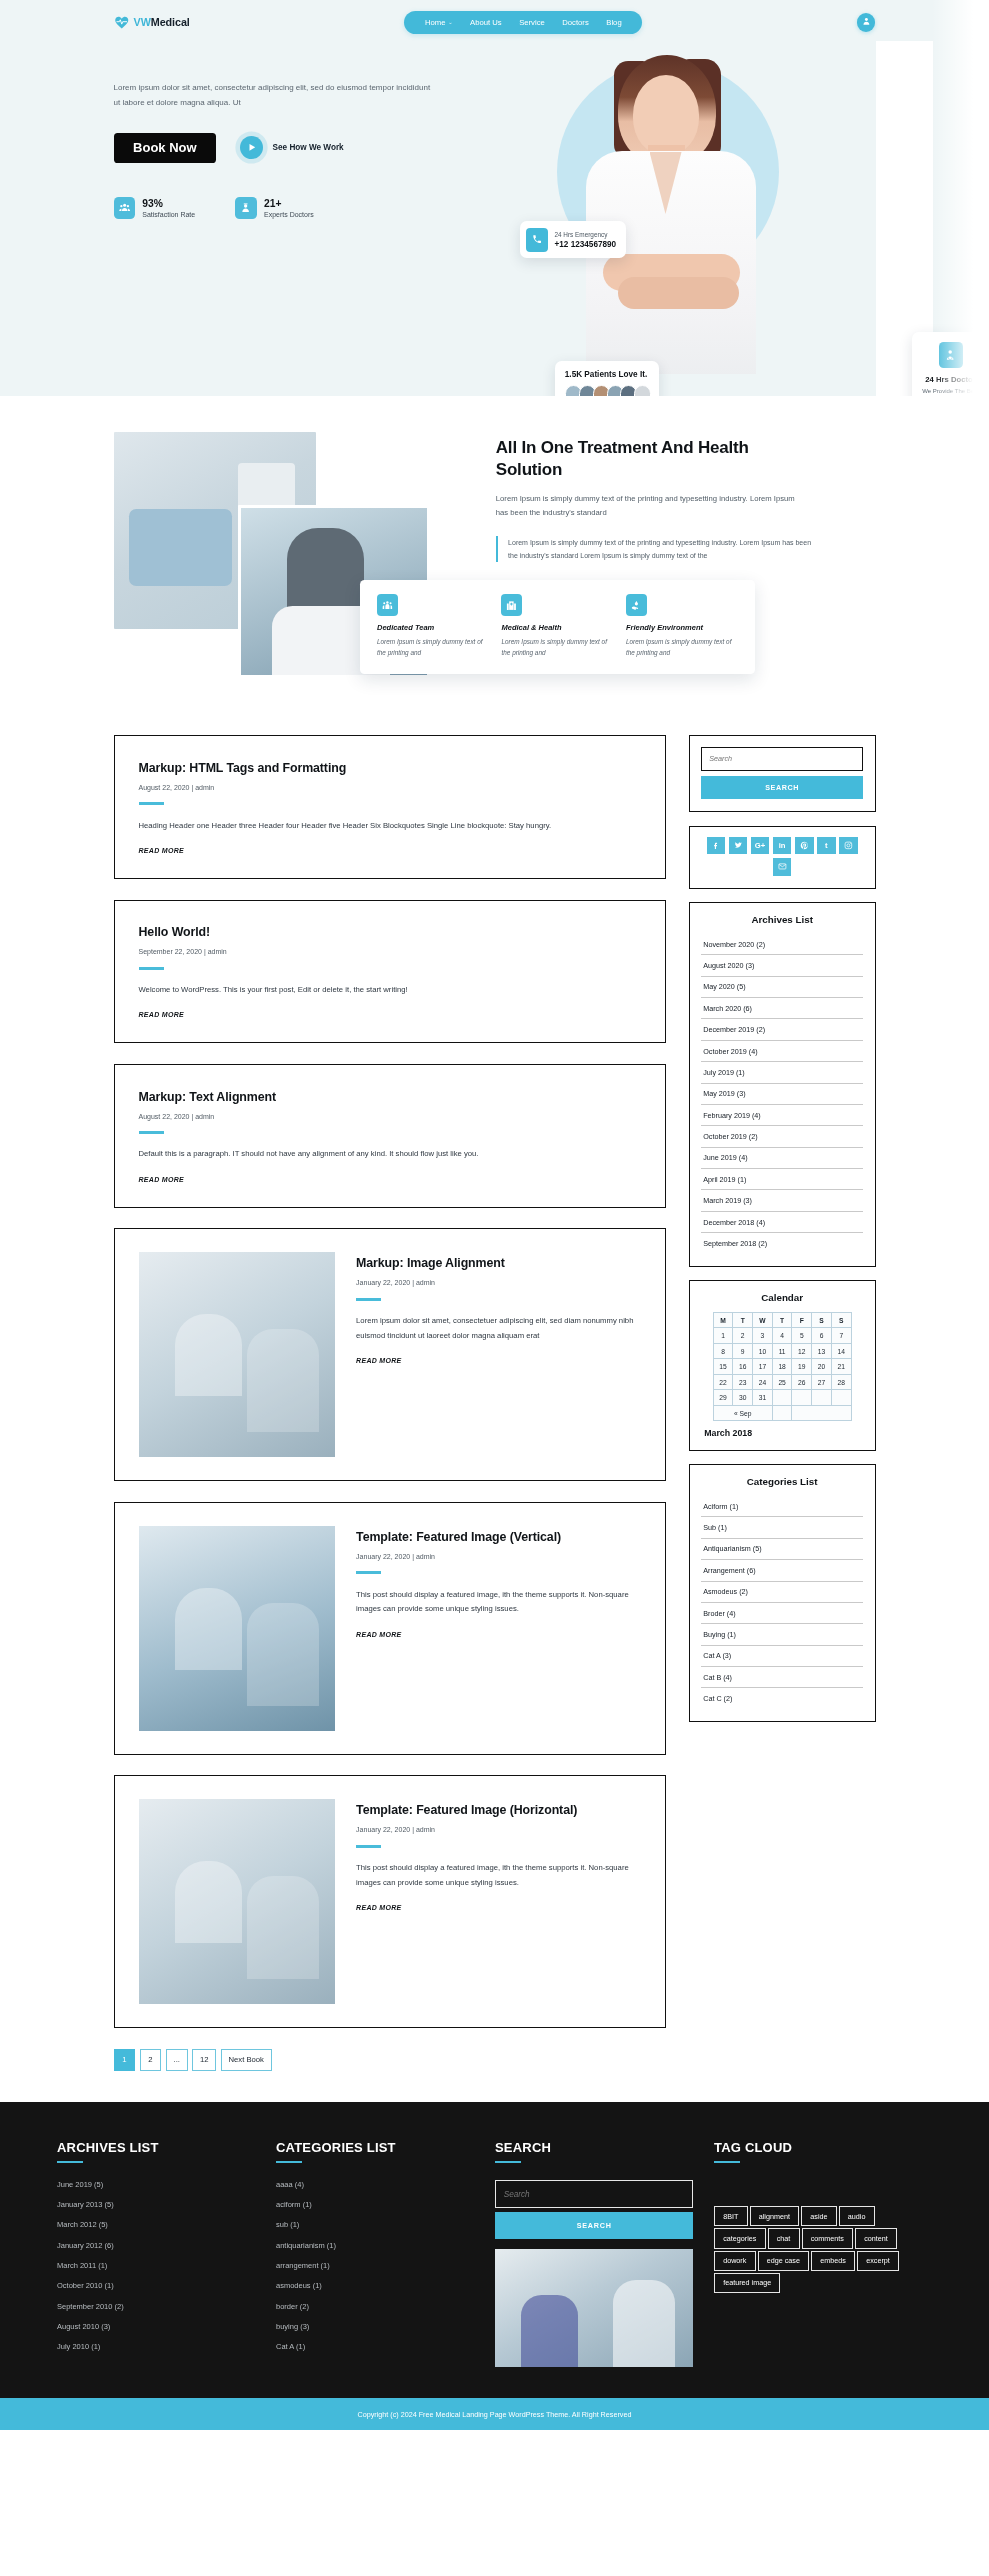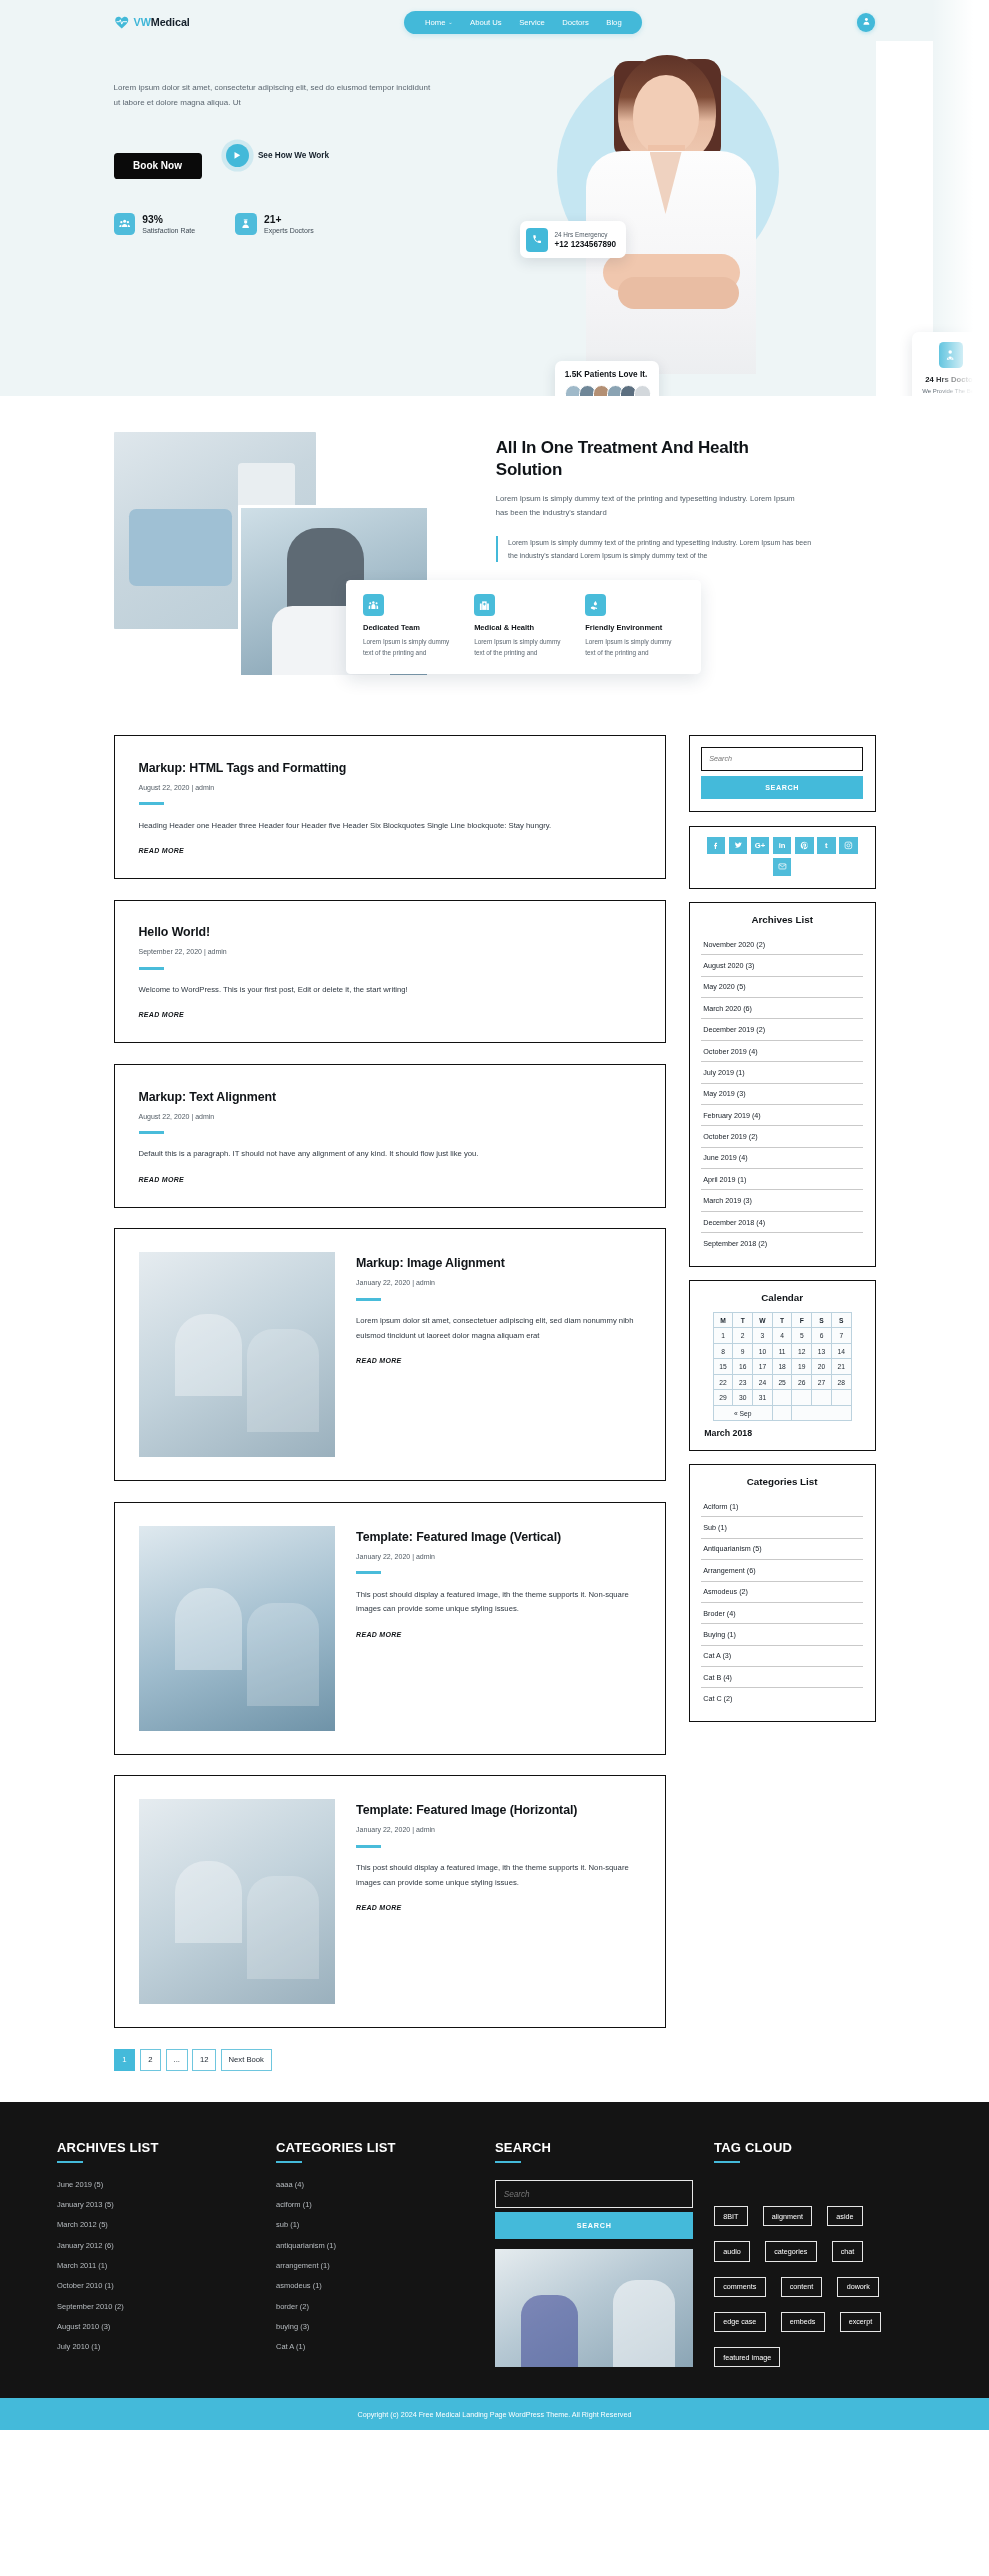--- a/index.html
+++ b/index.html
@@ -84,26 +84,25 @@
     margin-top: 15.5px;
     font-size: 8px;
     line-height: 1.85;
     color: #5b6670;
     max-width: 319px;
   }
   .hero-cta { margin-top: 21.6px; display: flex; align-items: center; gap: 24px; }
   .btn-book {
     background: #0a0a0a; color: #fff;
     border: none;
-    font-size: 10px; font-weight: 600;
+    font-size: 13px; font-weight: 600;
     padding: 7.7px 19.6px;
     border-radius: 3.6px;
     cursor: pointer;
     font-family: inherit;
-    margin-top: 20px;
   }
   .play-wrap { display: flex; align-items: center; gap: 9.3px; cursor: pointer; }
   .play-circle {
     width: 23px; height: 23px; border-radius: 50%;
     background: #43b9d9;
     display: flex; align-items: center; justify-content: center;
     box-shadow: 0 0 0 4.6px rgba(67,185,217,.18);
   }
   .play-circle svg { width: 6.7px; height: 6.7px; fill: #fff; margin-left: 1px; }
   .play-label { font-size: 8.2px; font-weight: 600; color: #15202b; }
@@ -219,25 +218,26 @@
 
   .about-text { flex: 1; padding-top: 9.3px; padding-left: 11.3px; }
   .about-title { font-size: 17px; font-weight: 800; line-height: 1.3; color: #101418; max-width: 309px; letter-spacing:-0.2px; }
   .about-p { margin-top: 10.3px; font-size: 7.7px; line-height: 1.85; color: #515d67; max-width: 299px; }
   .about-quote {
     margin-top: 15.5px; padding-left: 10.3px; border-left: 2.1px solid #43b9d9;
     font-size: 7px; line-height: 1.9; color: #515d67; max-width: 319px;
   }
 
   .feature-card {
-    position: absolute; left: 289px; top: 184px; width: 355px;
+    position: absolute; left: 303px; top: 184px; width: 395px;
     background: #fff; border-radius: 4.6px;
     box-shadow: 0 5.2px 17.5px rgba(20,45,65,.12);
     display: flex; padding: 14.4px 17.5px 15.5px 17.5px; gap: 13.4px;
     z-index: 9;
+    font-style: italic;
   }
   .feat { width: 130px; }
   .feat-ic { width: 20.6px; height: 21.6px; border-radius: 4.1px; background: #49bcda; display:flex; align-items:center; justify-content:center; }
   .feat-ic svg { width: 10.8px; height: 10.8px; fill: #fff; }
   .feat-t { font-size: 7.5px; font-weight: 800; margin-top: 7.2px; color: #101418; }
   .feat-d { font-size: 6.4px; line-height: 1.75; color: #5b6670; margin-top: 4.1px; }
 
   
   .content-area {
     width: 876px; margin: 0 auto; padding: 13.4px 57px 31px 57px;
@@ -349,21 +349,21 @@
     font-size: 7.2px; font-weight: 700; letter-spacing: 0.8px;
     padding: 8.8px 0; cursor: pointer; font-family: inherit;
   }
   .fimg {
     width: 100%; height: 118px; margin-top: 10.3px;
     background: linear-gradient(150deg,#e6ecef 0%,#b7c9d4 45%,#8ba5b5 100%);
     position: relative; overflow: hidden;
   }
   .fimg:before { content:""; position:absolute; left:26px; top:46px; width:57px; height:72px; background:rgba(60,70,150,.55); border-radius:20.6px 20.6px 0 0; }
   .fimg:after { content:""; position:absolute; left:118px; top:31px; width:62px; height:88px; background:rgba(255,255,255,.55); border-radius:23px 23px 0 0; }
-  .tags { display: flex; flex-wrap: wrap; gap: 15px; margin-top: 43px; }
+  .tags { display: flex; flex-wrap: wrap; gap: 2px; margin-top: 43px; }
   .tag {
     border: 0.5px solid #e6e6e6; color: #fff; font-size: 7.2px;
     padding: 4.6px 8.2px; cursor: pointer; background: transparent;
     font-family: inherit; white-space: nowrap;
   }
   .copyright {
     background: #44bada; color: #fff; text-align: center;
     font-size: 7.2px; padding: 11.3px 0;
   }
 </style>

